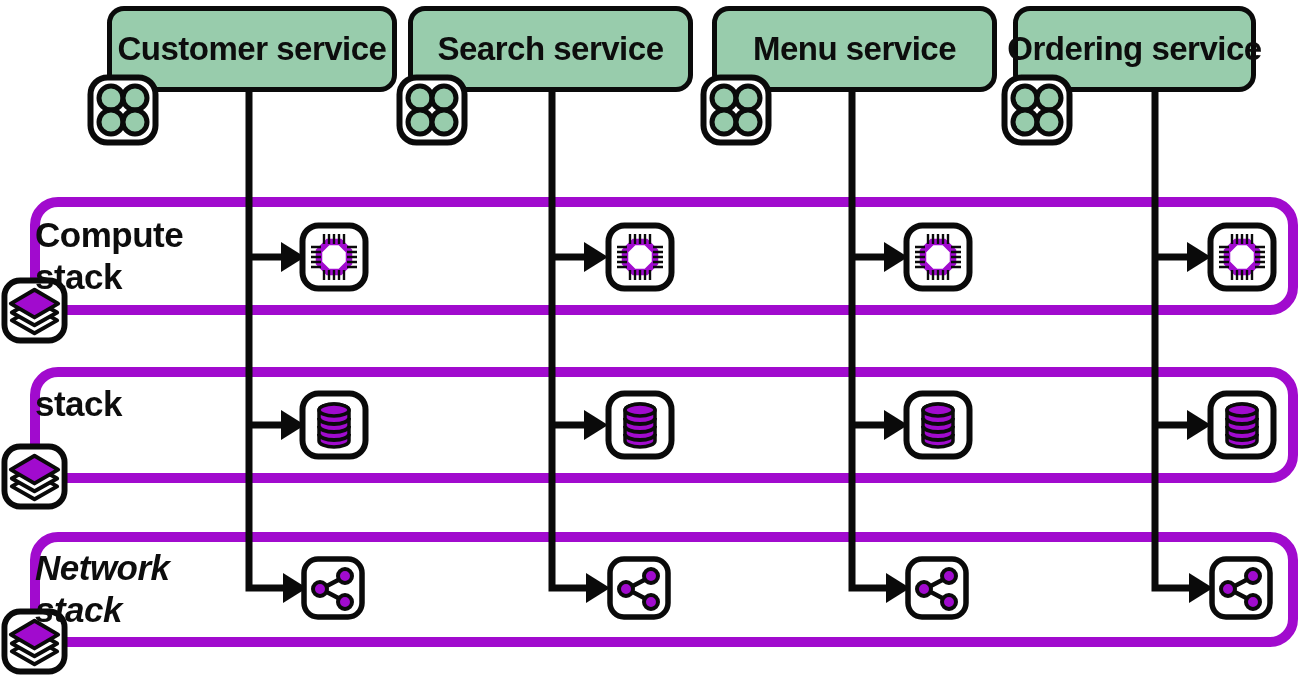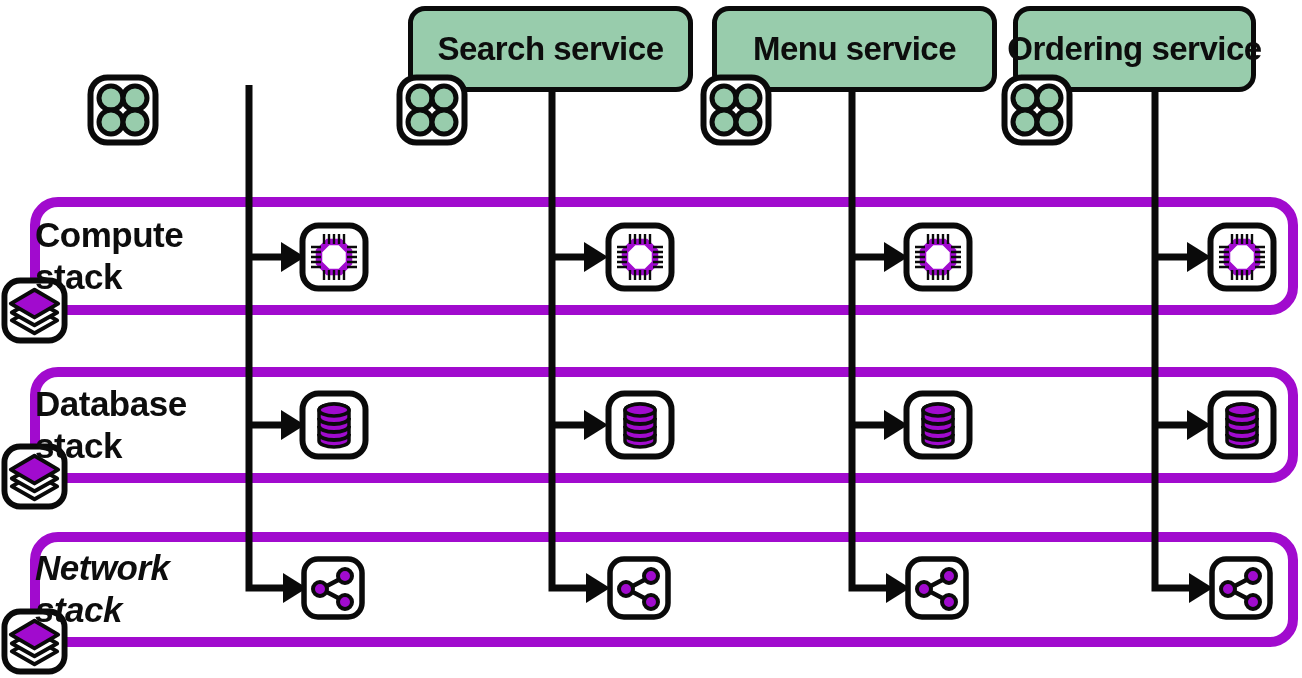--- a/index.html
+++ b/index.html
@@ -138,20 +138,23 @@
     <g>
       <path class="k-line" d="M1155,85 V588 H1191"></path>
       <path class="k-line" d="M1155,257 H1189"></path>
       <path class="k-line" d="M1155,425 H1189"></path>
       <polygon class="k-fill" points="1211,257 1187,242 1187,272"></polygon>
       <polygon class="k-fill" points="1211,425 1187,410 1187,440"></polygon>
       <polygon class="k-fill" points="1213,588 1189,573 1189,603"></polygon>
     </g>
   </svg>
 
+  <div class="service-box sb-1">
+    <span class="service-label">Customer service</span>
+  </div>
   <div class="service-box sb-3">
     <span class="service-label">Menu service</span>
   </div>
   <div class="service-box sb-2">
     <span class="service-label">Search service</span>
   </div>
   <div class="service-box sb-4">
     <span class="service-label">Ordering service</span>
   </div>
 
@@ -180,21 +183,20 @@
     <use href="#sym-net" x="607" y="556" width="64" height="64"></use>
     <use href="#sym-net" x="905" y="556" width="64" height="64"></use>
     <use href="#sym-net" x="1209" y="556" width="64" height="64"></use>
   </svg>
 
   <div class="stack-label sl-compute">
     <div>Compute</div>
     <div>stack</div>
   </div>
   <div class="stack-label sl-database">
-    <div>Database</div>
     <div>stack</div>
   </div>
   <div class="stack-label sl-network">
     <div>Network</div>
     <div>stack</div>
   </div>
 
 </div>
 
 </body></html>

